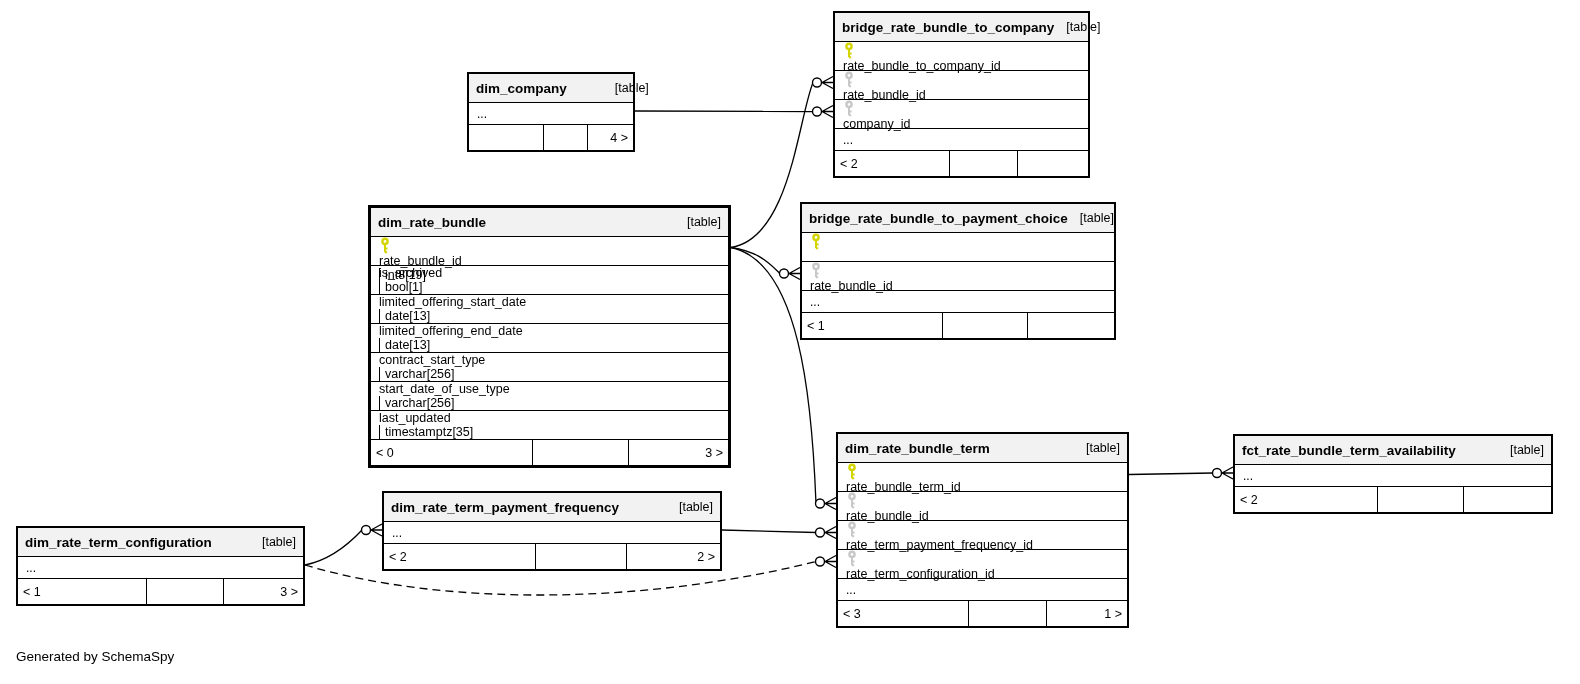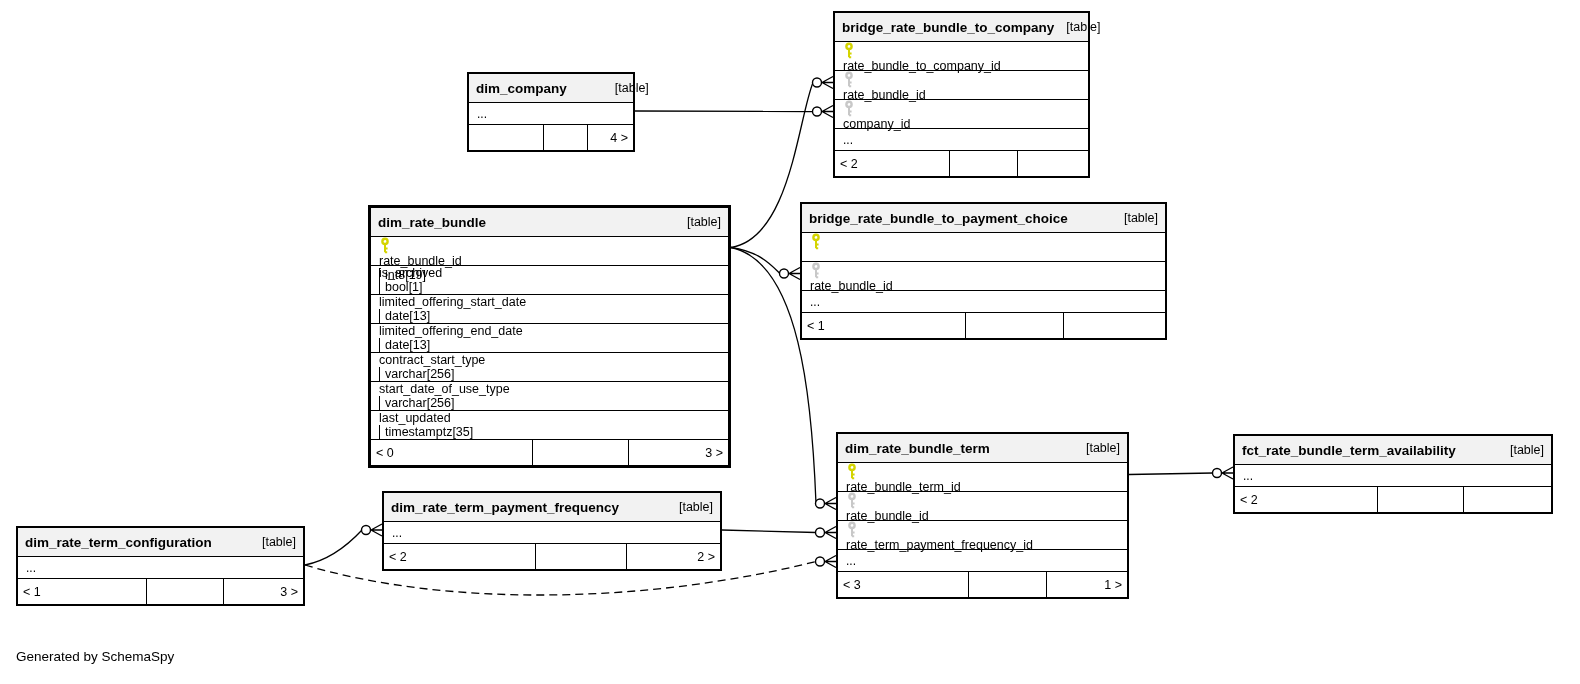--- a/index.html
+++ b/index.html
@@ -201,21 +201,21 @@
         </span>
         <span class="col-name">last_updated</span>
         <span class="col-type">timestamptz[35]</span>
       </div>
       <div class="ftr">
         <span class="fc fc1">&lt; 0</span>
         <span class="fc fc2"></span>
         <span class="fc fc3">3 &gt;</span>
       </div>
     </div>
-    <div class="tbl" style="left: 800px; top: 202px; width: 367px;">
+    <div class="tbl" style="left: 800px; top: 202px; width: 316px;">
       <div class="tbl-header" style="background: rgb(242, 242, 242);">
         <span class="tbl-name">bridge_rate_bundle_to_payment_choice</span>
         <span class="tbl-tag">[table]</span>
       </div>
       <div class="row">
         <span class="key-slot">
           <svg width="12" height="17" viewBox="0 0 12 17">
             <circle cx="6" cy="4.4" r="2.6" fill="none" stroke="#d4d400" stroke-width="2.4"></circle>
             <path d="M6 7 L6 15.2 M6 11.6 L8.6 11.6 M6 15.2 L8.2 15.2" stroke="#d4d400" stroke-width="2" fill="none"></path>
           </svg>
@@ -261,20 +261,29 @@
         <span class="col-name">rate_bundle_id</span>
       </div>
       <div class="row">
         <span class="key-slot">
           <svg width="12" height="17" viewBox="0 0 12 17">
             <circle cx="6" cy="4.4" r="2.6" fill="none" stroke="#c8c8c8" stroke-width="2.4"></circle>
             <path d="M6 7 L6 15.2 M6 11.6 L8.6 11.6 M6 15.2 L8.2 15.2" stroke="#c8c8c8" stroke-width="2" fill="none"></path>
           </svg>
         </span>
         <span class="col-name">rate_term_payment_frequency_id</span>
+      </div>
+      <div class="row">
+        <span class="key-slot">
+          <svg width="12" height="17" viewBox="0 0 12 17">
+            <circle cx="6" cy="4.4" r="2.6" fill="none" stroke="#c8c8c8" stroke-width="2.4"></circle>
+            <path d="M6 7 L6 15.2 M6 11.6 L8.6 11.6 M6 15.2 L8.2 15.2" stroke="#c8c8c8" stroke-width="2" fill="none"></path>
+          </svg>
+        </span>
+        <span class="col-name">rate_term_configuration_id</span>
       </div>
       <div class="ell-row">...</div>
       <div class="ftr">
         <span class="fc fc1">&lt; 3</span>
         <span class="fc fc2"></span>
         <span class="fc fc3">1 &gt;</span>
       </div>
     </div>
     <div class="tbl" style="left: 1233px; top: 434px; width: 320px;">
       <div class="tbl-header" style="background: rgb(242, 242, 242);">

